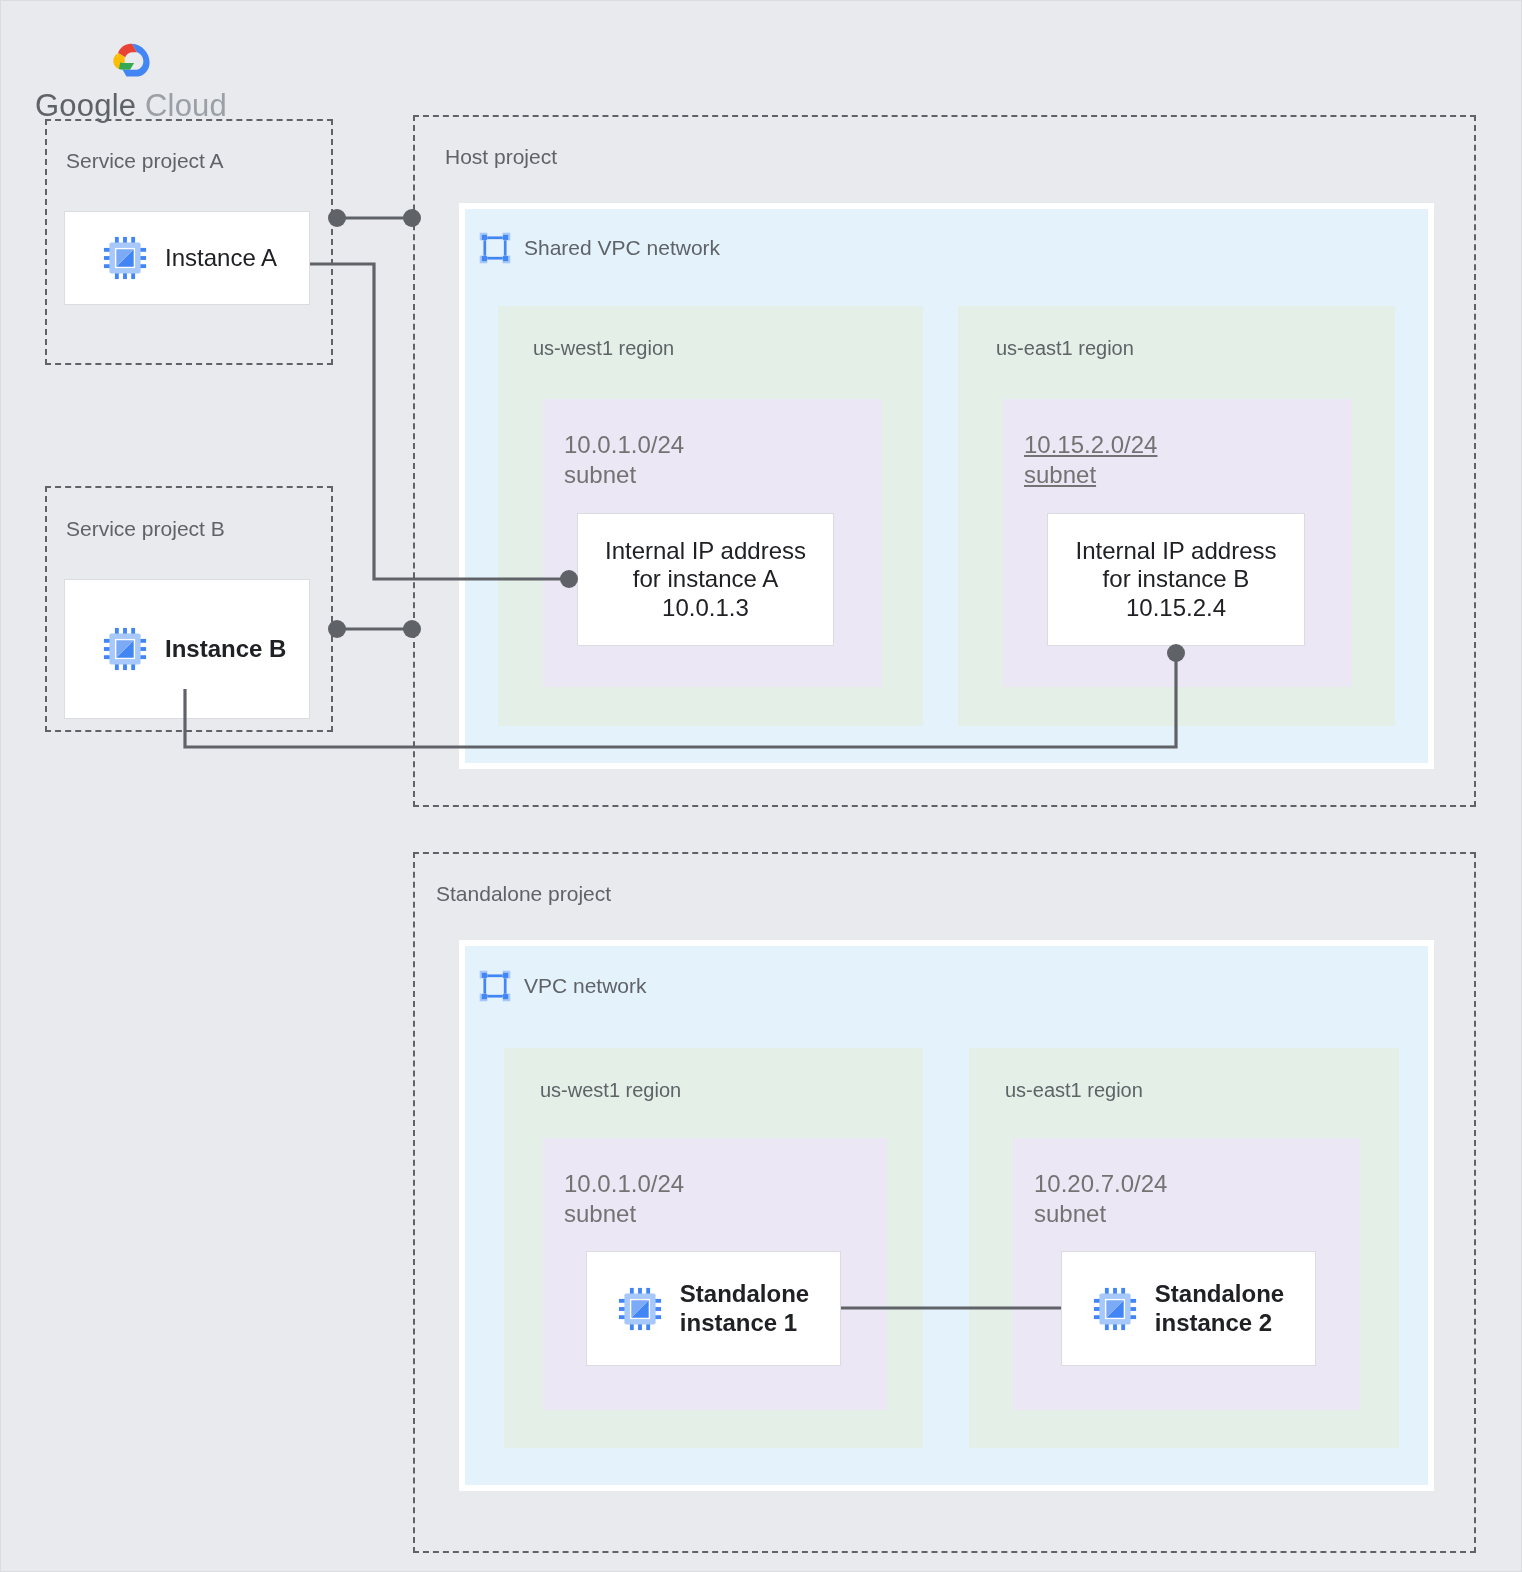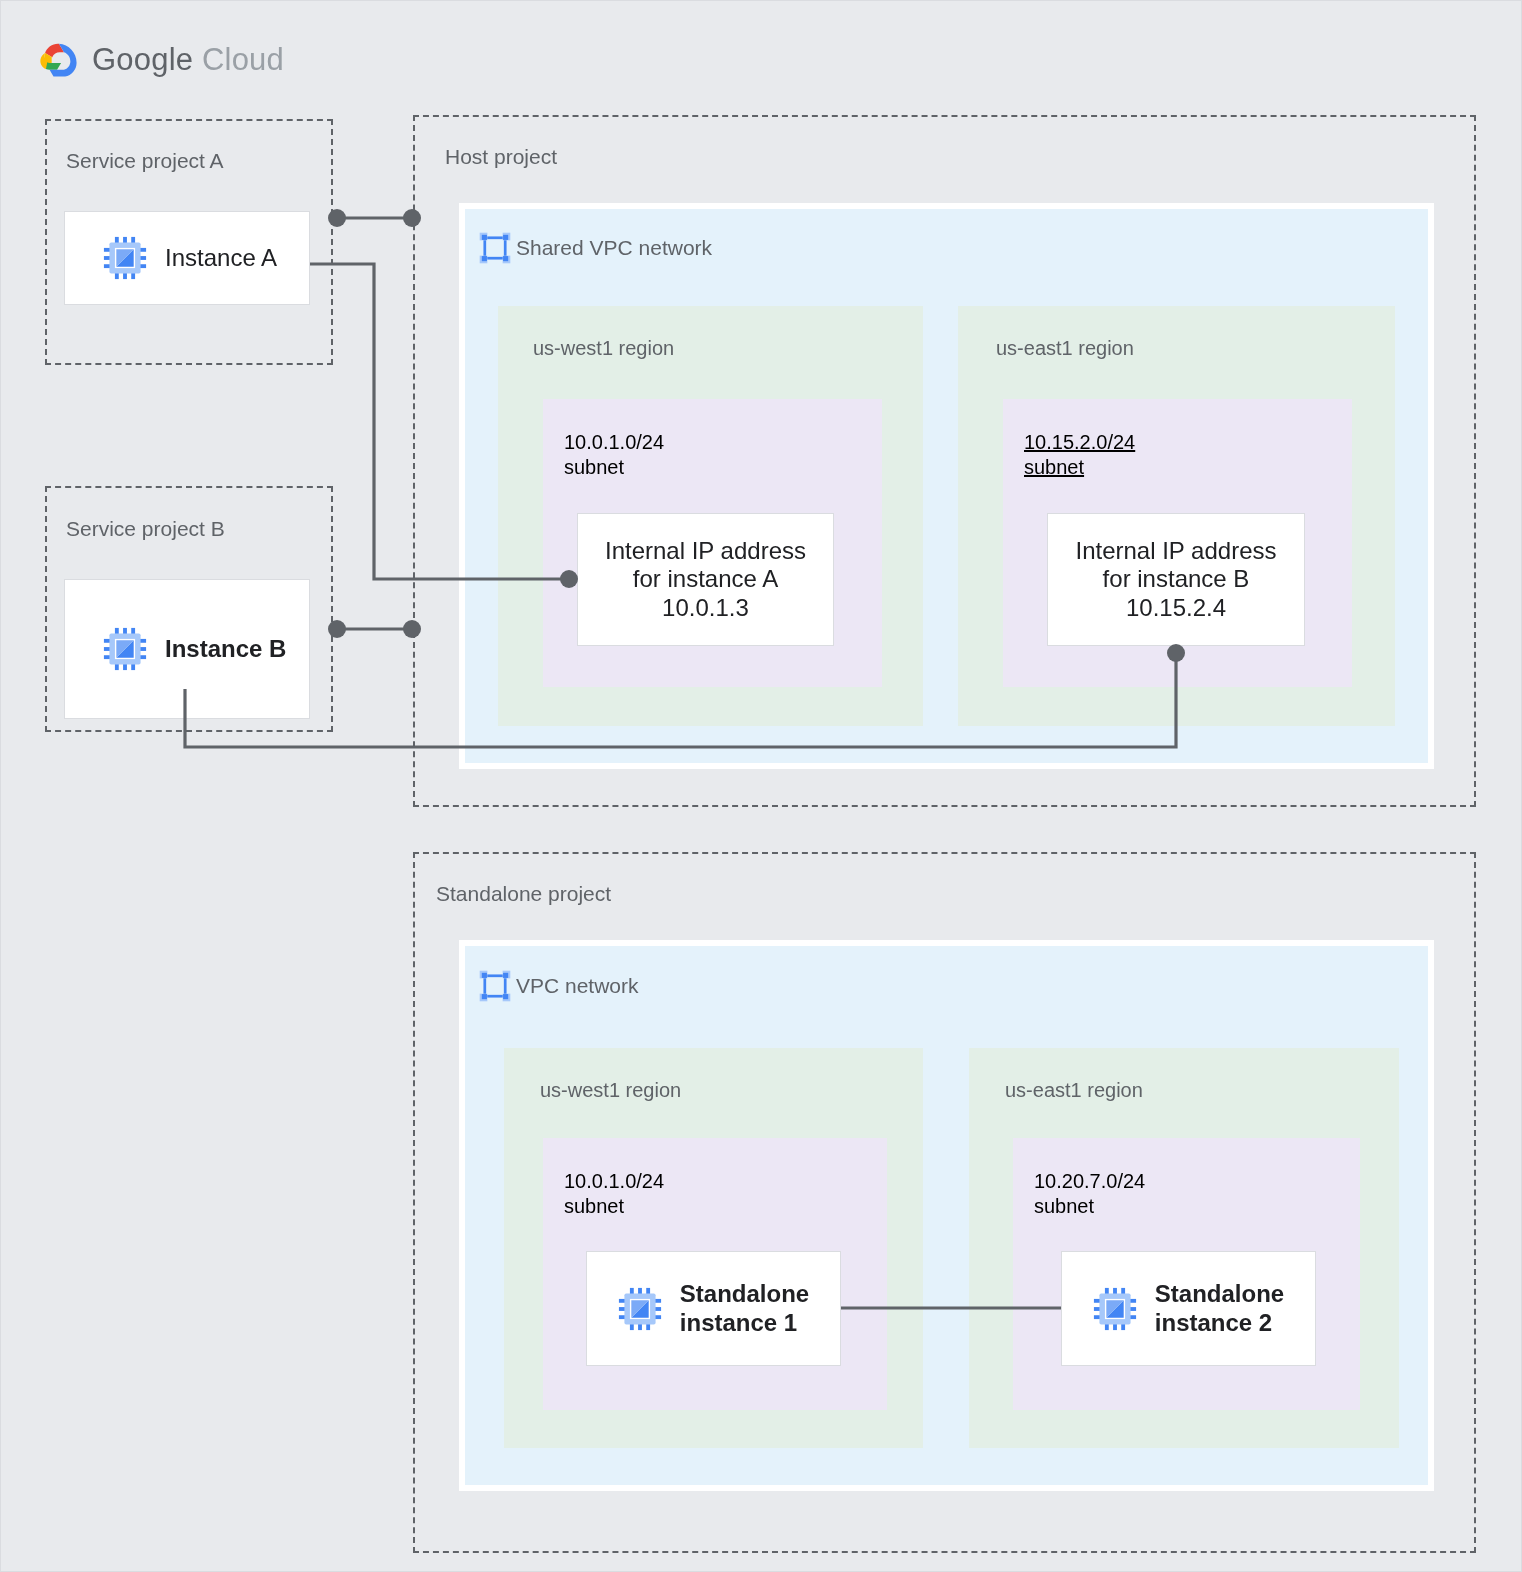--- a/index.html
+++ b/index.html
@@ -21,21 +21,22 @@
     overflow: hidden;
   }
 
   
   #logo-wrap {
     position: absolute;
     left: 34px;
     top: 36px;
     display: flex;
     align-items: center;
-    gap: 11px;
+    gap: 5px;
+    flex-direction: column;
   }
   #logo-mark { width: 46px; height: 46px; display: block; }
   #logo-text {
     font-size: 31px;
     letter-spacing: 0.2px;
     color: #5f6368;
     white-space: nowrap;
   }
   #logo-text .g-bold { font-weight: 400; color: #5f6368; }
   #logo-text .g-light { color: #9aa0a6; }
@@ -58,21 +59,21 @@
   .vpc-box {
     position: absolute;
     background: #e4f2fb;
     border: 6px solid #ffffff;
     box-sizing: border-box;
   }
   .vpc-header {
     position: absolute;
     display: flex;
     align-items: center;
-    gap: 4px;
+    gap: 12px;
     white-space: nowrap;
   }
   .vpc-header .vpc-title {
     font-size: 21px;
     color: #5f6368;
   }
   .vpc-icon { width: 34px; height: 34px; display: block; }
 
   
   .region-box {
@@ -89,22 +90,22 @@
   }
 
   
   .subnet-box {
     position: absolute;
     background: #ece7f5;
     box-sizing: border-box;
   }
   .subnet-label {
     position: absolute;
-    font-size: 20px;
-    color: #000000;
+    font-size: 24px;
+    color: #737373;
     line-height: 1.25;
     white-space: pre-line;
   }
 
   
   .node-box {
     position: absolute;
     background: #ffffff;
     border: 1px solid #dadce0;
     box-sizing: border-box;

